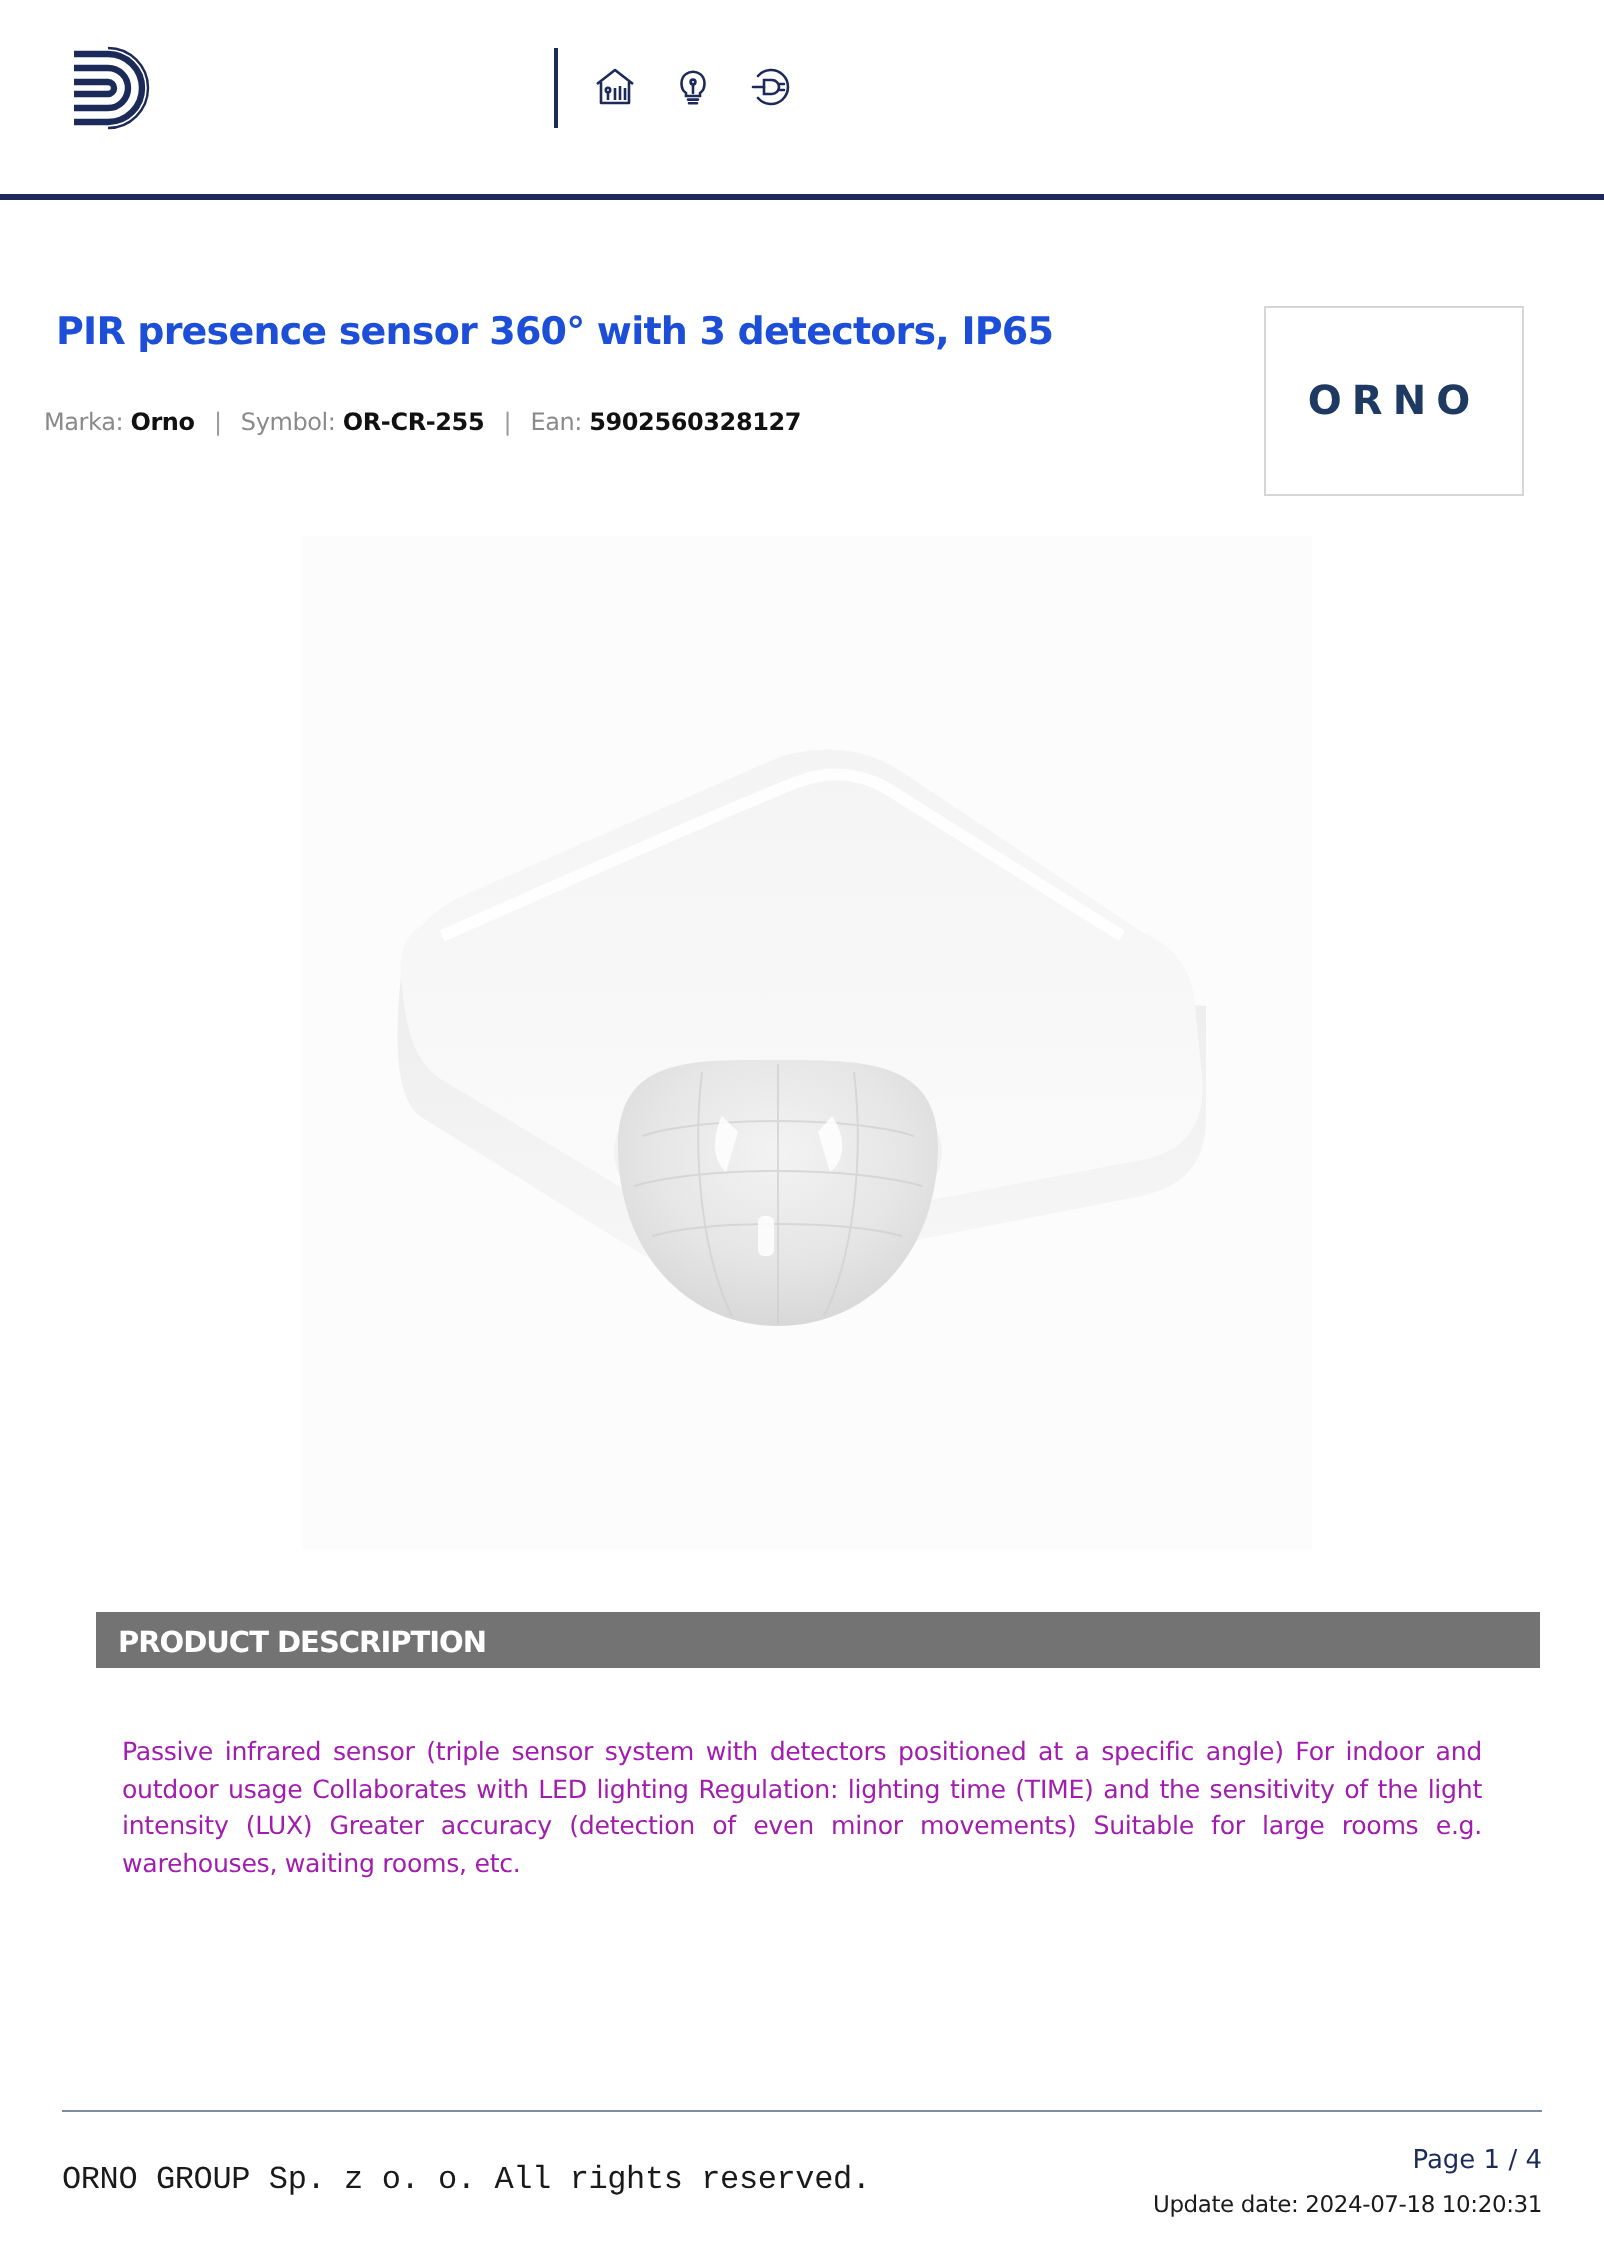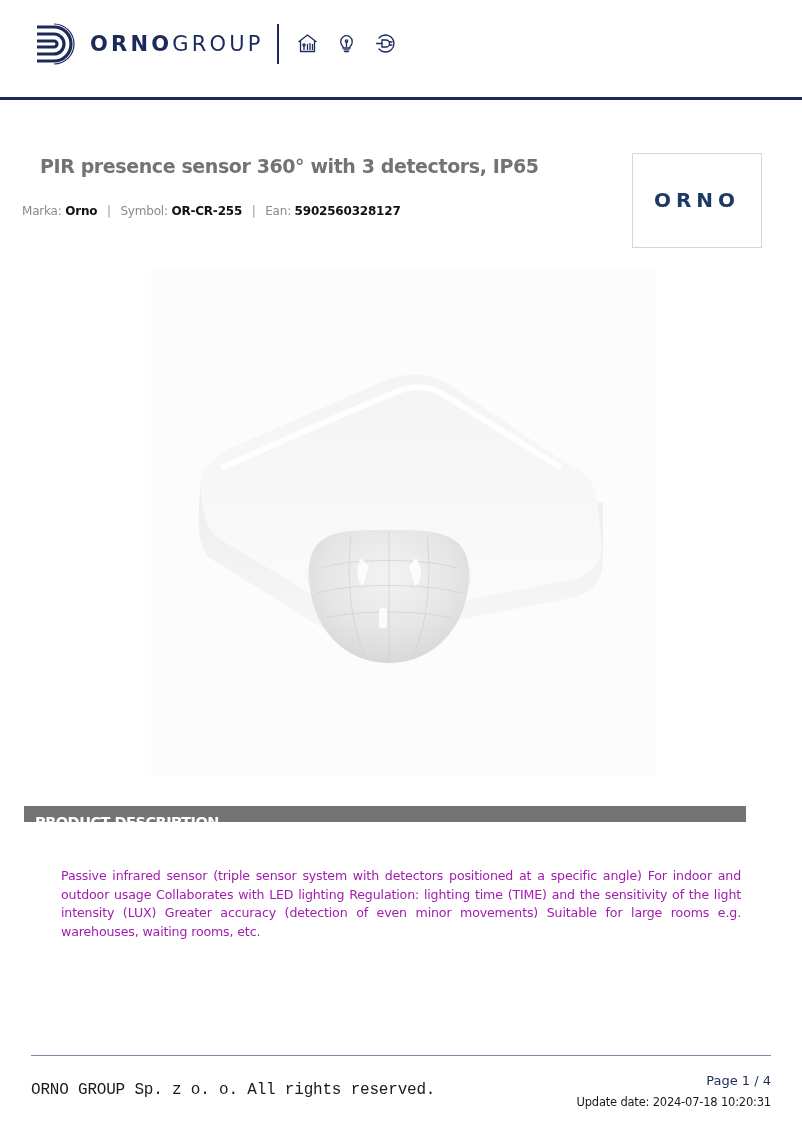--- a/index.html
+++ b/index.html
@@ -13,34 +13,34 @@
     .logo-text { margin-left: 14px; font-family: "DejaVu Sans", sans-serif; font-size: 21px; letter-spacing: 3.2px; color: #1c2a5a; line-height: 42px; }
     .logo-text .bold { font-weight: bold; }
     .logo-text .light { font-weight: normal; }
     .header-divider { position: absolute; left: 277px; top: 24px; width: 2px; height: 40px; background: #1c2a5a; }
     .header-icons { position: absolute; left: 297px; top: 33px; display: flex; gap: 18px; }
     .header-icon { width: 21px; height: 21px; display: block; }
     .doc-title { position: absolute; right: 31px; top: 25px; font-size: 28px; color: #1c2a5a; font-weight: normal; letter-spacing: -0.3px; line-height: 38px; }
     .header-rule { position: absolute; left: 0; top: 97px; width: 802px; height: 3px; background: #1c2a5a; }
 
     
-    .product-title { position: absolute; left: 40px; top: 153px; font-size: 19px; font-weight: bold; color: #737373; letter-spacing: -0.4px; line-height: 26px; }
+    .product-title { position: absolute; left: 28px; top: 153px; font-size: 19px; font-weight: bold; color: #1d4ed8; letter-spacing: -0.4px; line-height: 26px; }
     .meta { position: absolute; left: 22px; top: 203px; font-size: 12px; line-height: 16px; color: #8a8a8a; letter-spacing: -0.2px; white-space: nowrap; }
     .meta .val { color: #111111; font-weight: bold; }
     .meta .sep { color: #9a9a9a; margin: 0 6px; }
 
     .brand-box { position: absolute; left: 632px; top: 153px; width: 130px; height: 95px; border: 1px solid #d6d6d6; background: #fff; display: flex; align-items: center; justify-content: center; }
     .brand-box-text { font-size: 20px; font-weight: bold; letter-spacing: 5px; color: #1f3a62; margin-top: -2px; }
 
     
     .product-image { position: absolute; left: 151px; top: 268px; width: 505px; height: 507px; background: #fcfcfc; }
     .product-image svg { position: absolute; left: 0; top: 0; }
 
     
-    .section-bar { position: absolute; left: 24px; top: 806px; width: 722px; height: 16px; background: #737373; }
+    .section-bar { position: absolute; left: 48px; top: 806px; width: 722px; height: 28px; background: #737373; }
     .section-title { position: absolute; left: 11px; top: 7px; color: #ffffff; font-size: 14.5px; font-weight: bold; letter-spacing: -0.5px; line-height: 18px; }
     .description { position: absolute; left: 61px; top: 867px; width: 680px; font-size: 12.6px; line-height: 18.5px; color: #a21caf; text-align: justify; letter-spacing: -0.15px; }
 
     
     .footer-rule { position: absolute; left: 31px; top: 1055px; width: 740px; height: 1px; background: #7d8ba6; }
     .copyright { position: absolute; left: 31px; top: 1082px; font-size: 16px; color: #1a1a1a; letter-spacing: -0.2px; line-height: 16px; font-family: Liberation Mono, monospace; }
     .page-num { position: absolute; right: 31px; top: 1072px; font-size: 13px; font-weight: normal; color: #1c2a5a; line-height: 18px; }
     .update-date { position: absolute; right: 31px; top: 1094px; font-size: 11.5px; color: #1a1a1a; letter-spacing: -0.2px; line-height: 16px; }
   </style>
 </head>
@@ -49,23 +49,20 @@
 <header class="header">
   <div class="logo">
     <svg class="logo-mark" viewBox="0 0 42 42">
       <g fill="none" stroke="#1c2a5a" stroke-width="3.2" stroke-linecap="butt">
         <path d="M3 4 H20 A17 17 0 0 1 20 38 H3"></path>
         <path d="M3 11 H20 A10 10 0 0 1 20 31 H3"></path>
         <path d="M3 18 H20 A3 3 0 0 1 20 24 H3"></path>
       </g>
       <path d="M20 1 A20 20 0 0 1 20 41" fill="none" stroke="#1c2a5a" stroke-width="1.2"></path>
     </svg>
-    <div class="logo-text">
-      <span class="bold">ORNO</span><span class="light">GROUP</span>
-    </div>
   </div>
 
   <div class="header-divider"></div>
 
   <div class="header-icons">
     <svg class="header-icon" viewBox="0 0 21 21">
       <g fill="none" stroke="#1c2a5a" stroke-width="1.3" stroke-linejoin="round">
         <path d="M1.5 9 L10.5 2 L19.5 9"></path>
         <path d="M3.5 8 V18.5 H17.5 V8"></path>
         <circle cx="7" cy="12" r="1.1"></circle>

